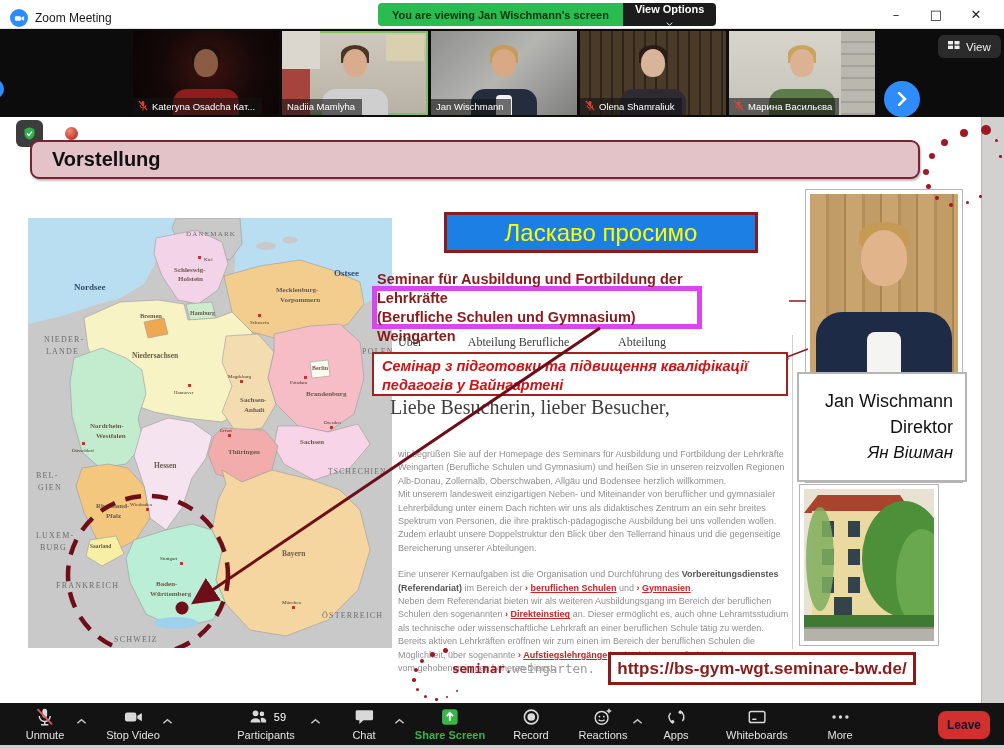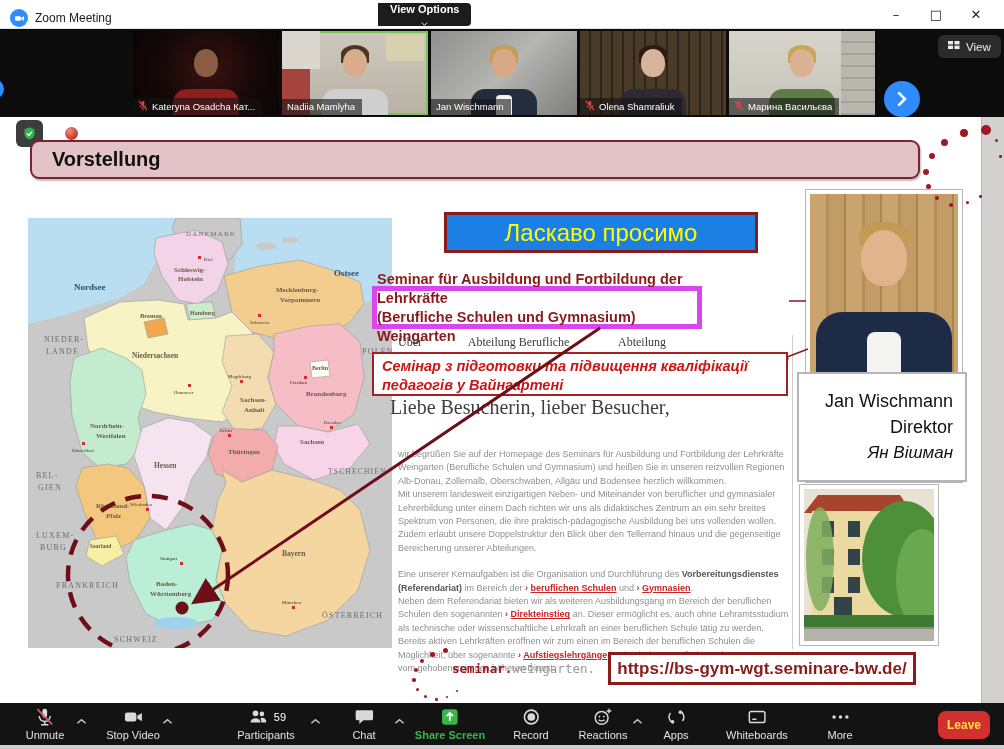--- a/index.html
+++ b/index.html
@@ -94,39 +94,40 @@
   
   .toolbar{position:absolute;left:0;top:703px;width:1004px;height:42px;background:#131313;}
   .tool{position:absolute;top:3px;transform:translateX(-50%);display:flex;flex-direction:column;align-items:center;gap:1px;
         background:none;border:none;cursor:pointer;padding:0;}
   .tool .ticon{height:22px;display:flex;align-items:center;gap:4px;}
   .tool .tlabel{font-size:11px;color:#e3e3e3;}
   .tool .tlabel.green{color:#3ab54a;font-weight:bold;}
   .tool .count{color:#fff;font-size:11px;}
   .tcaret{position:absolute;top:10px;background:none;border:none;cursor:pointer;padding:0;}
   .leave-btn{position:absolute;left:938px;top:8px;width:52px;height:28px;background:#d22f2f;border:none;border-radius:8px;
-             color:#fde047;font-weight:bold;font-size:12px;cursor:pointer;}
+             color:#0f172a;font-weight:bold;font-size:12px;cursor:pointer;}
   .bottom-strip{position:absolute;left:0;top:745px;width:1004px;height:4px;background:#cfcfcf;}
 </style>
 </head>
 <body>
 
 <div class="screen">
 
   <div class="titlebar">
     <div class="tb-left">
       <span class="zoom-logo">
         <svg width="11" height="11" viewBox="0 0 24 24">
             <rect x="2" y="7" width="13" height="10" rx="3" fill="#fff"></rect>
             <path d="M16,10 L22,7 V17 L16,14 Z" fill="#fff"></path>
           </svg>
       </span>
       <span class="tb-title">Zoom Meeting</span>
     </div>
     <div class="banner-wrap">
+      <div class="banner-green">You are viewing Jan Wischmann's screen</div>
       <button class="view-options">
         <span>View Options</span>
         <svg width="9" height="6" viewBox="0 0 10 6">
             <polyline points="1,1 5,5 9,1" fill="none" stroke="#fff" stroke-width="1.4"></polyline>
           </svg>
       </button>
     </div>
     <div class="tb-right">
       <button class="winbtn">–</button>
       <button class="winbtn">□</button>

